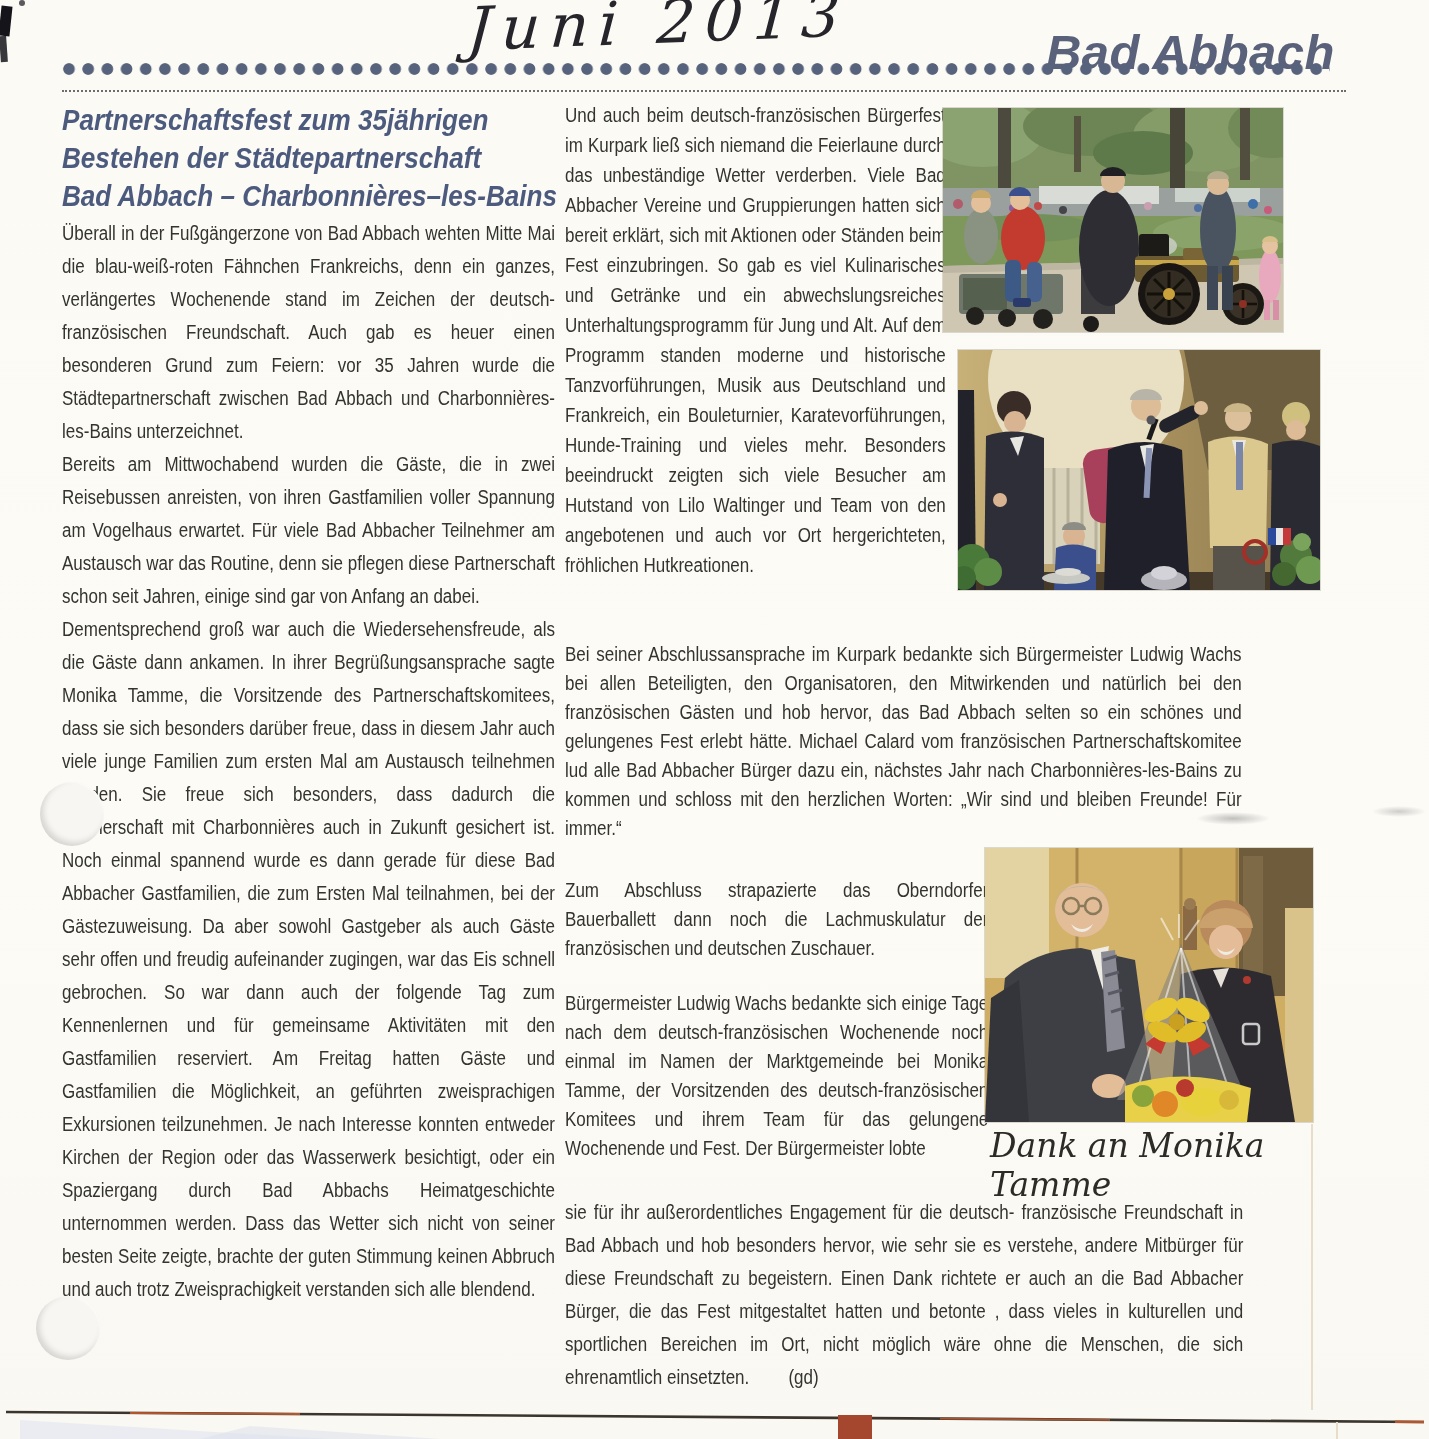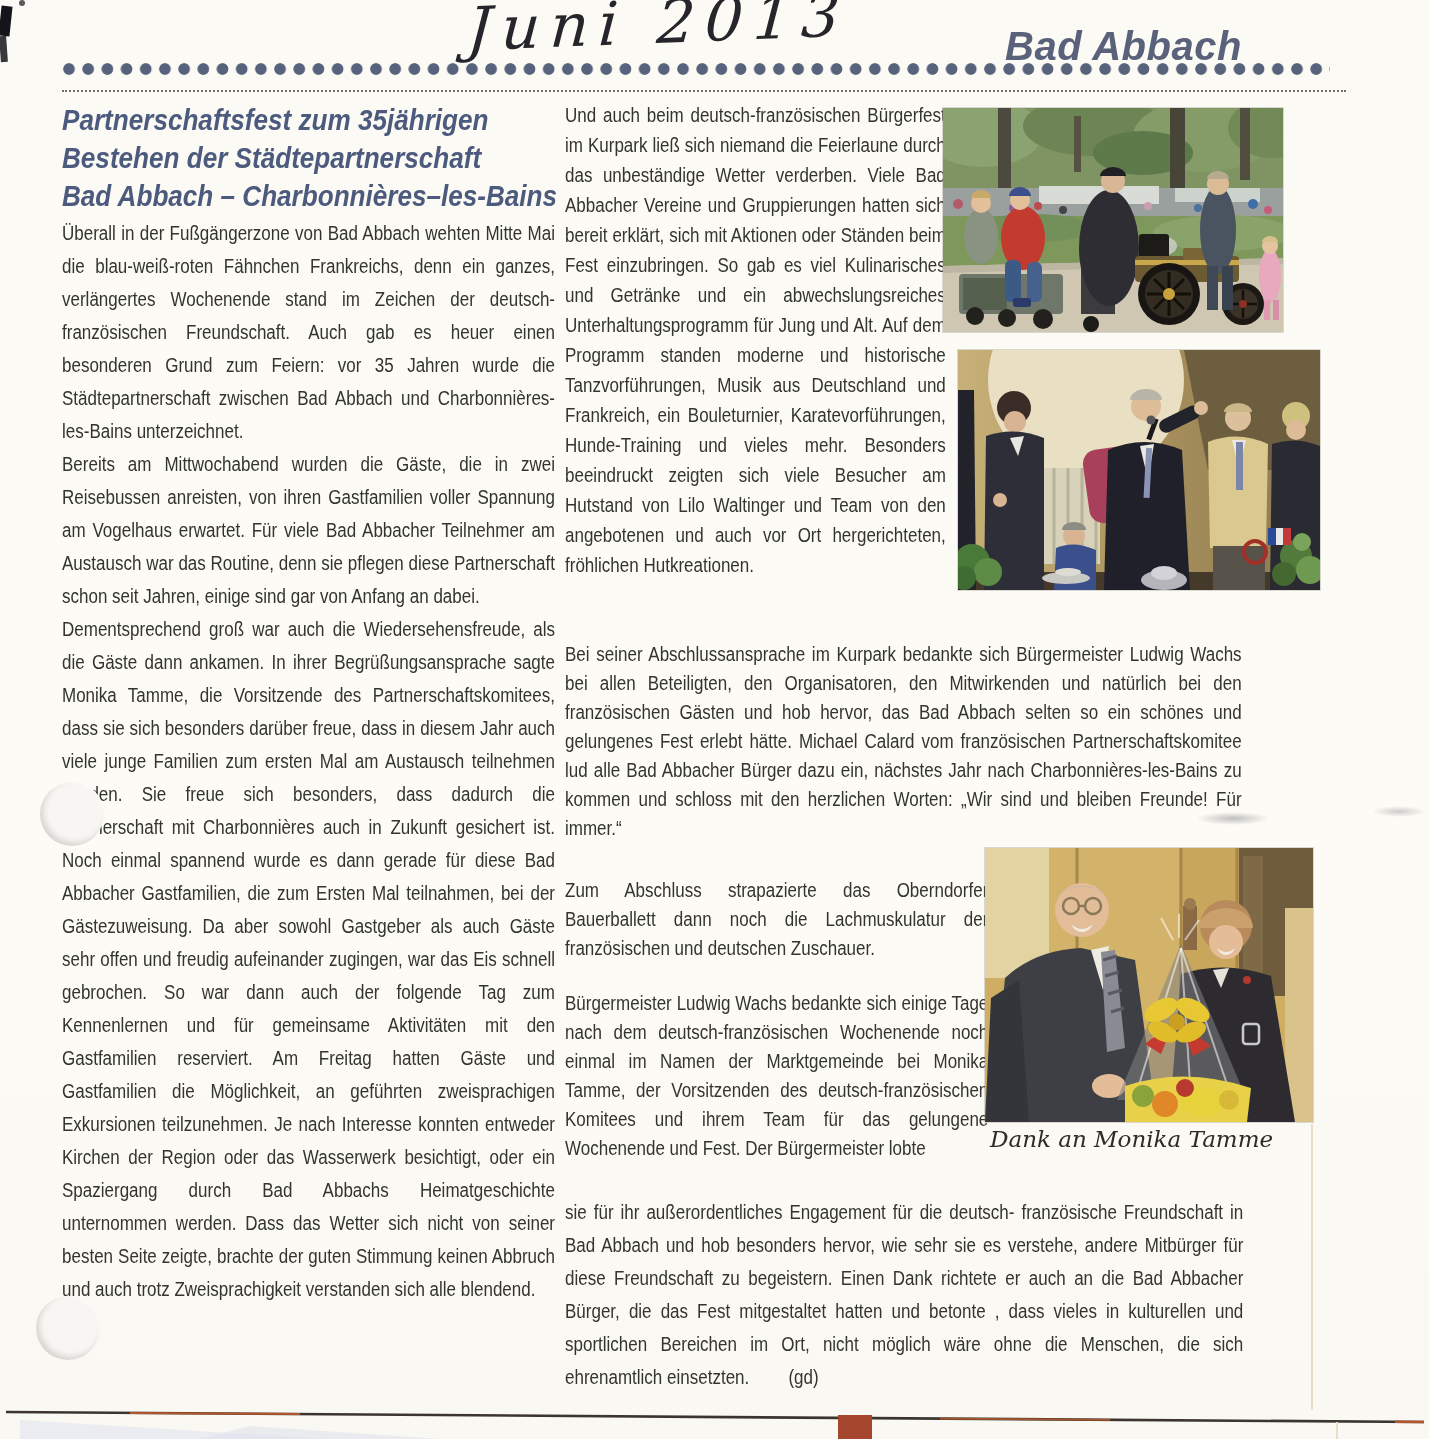--- a/index.html
+++ b/index.html
@@ -4,22 +4,22 @@
 <style>
   html,body{margin:0;padding:0;background:#e8e6e1;}
   #scan{position:relative;width:1429px;height:1439px;overflow:hidden;
         background:linear-gradient(180deg,#fbfaf4 0%,#fcfbf6 60%,#faf8f2 100%);
         font-family:"Liberation Sans",sans-serif;}
   .abs{position:absolute;}
   
   #handwriting{left:470px;top:-6px;font-family:"DejaVu Serif",serif;font-style:italic;
     font-size:60px;letter-spacing:10px;color:#26252b;transform:rotate(-2.2deg) skewX(-6deg);
     transform-origin:0 0;}
-  #logo{left:1005px;top:24px;width:330px;font-weight:bold;font-style:italic;
-    font-size:40px;letter-spacing:.5px;color:#59627a;}
+  #logo{left:1005px;top:24px;width:330px;text-align:right;font-weight:bold;font-style:italic;
+    font-size:49px;letter-spacing:.5px;color:#59627a;}
   #dots-row{left:62px;top:62px;width:1268px;height:15px;
     background-image:radial-gradient(circle at 7px 7px,#57637c 5.4px,rgba(87,99,124,0) 6.2px);
     background-size:19.2px 15px;background-repeat:repeat-x;}
   #fine-dotted{left:62px;top:90px;width:1284px;height:0;border-top:2px dotted #3e3e45;opacity:.75;}
   
   #headline{left:62px;top:101px;width:560px;transform:scaleX(.9);transform-origin:0 0;
     color:#4c5a7e;font-weight:bold;font-style:italic;font-size:29px;line-height:38px;}
   
   .body-block{color:#34342f;font-size:20px;text-align:justify;transform:scaleX(.85);
     transform-origin:0 0;}
@@ -28,21 +28,21 @@
   #col-mid-top{left:565px;top:100px;width:448px;line-height:30px;}
   #block-wide{left:565px;top:640px;width:796px;line-height:29px;}
   #col-mid-low{left:565px;top:876px;width:498px;line-height:29px;}
   #col-mid-low p + p{margin-top:26px;}
   #block-bottom{left:565px;top:1196px;width:798px;line-height:33px;}
   #byline{padding-left:46px;}
   
   .photo{box-shadow:0 0 0 1px rgba(120,110,90,.25);}
   .photo svg{display:block;}
   #caption3{left:990px;top:1126px;width:330px;font-family:"DejaVu Serif",serif;
-    font-style:italic;font-size:23px;color:#2d2b26;}
+    font-style:italic;font-size:33px;color:#2d2b26;}
   
   .hole{width:64px;height:64px;border-radius:50%;background:#f7f6f2;
     box-shadow:inset 3px -3px 6px rgba(0,0,0,.14), inset -1px 1px 2px rgba(255,255,255,.9);}
   #hole1{left:40px;top:782px;}
   #hole2{left:36px;top:1296px;}
   
   #edge-marks div{position:absolute;background:#15141a;}
   #smudge1{left:1196px;top:812px;width:74px;height:13px;border-radius:50%;
     background:radial-gradient(closest-side,rgba(120,120,122,.45),rgba(120,120,122,0));}
   #smudge2{left:1372px;top:806px;width:54px;height:11px;border-radius:50%;

